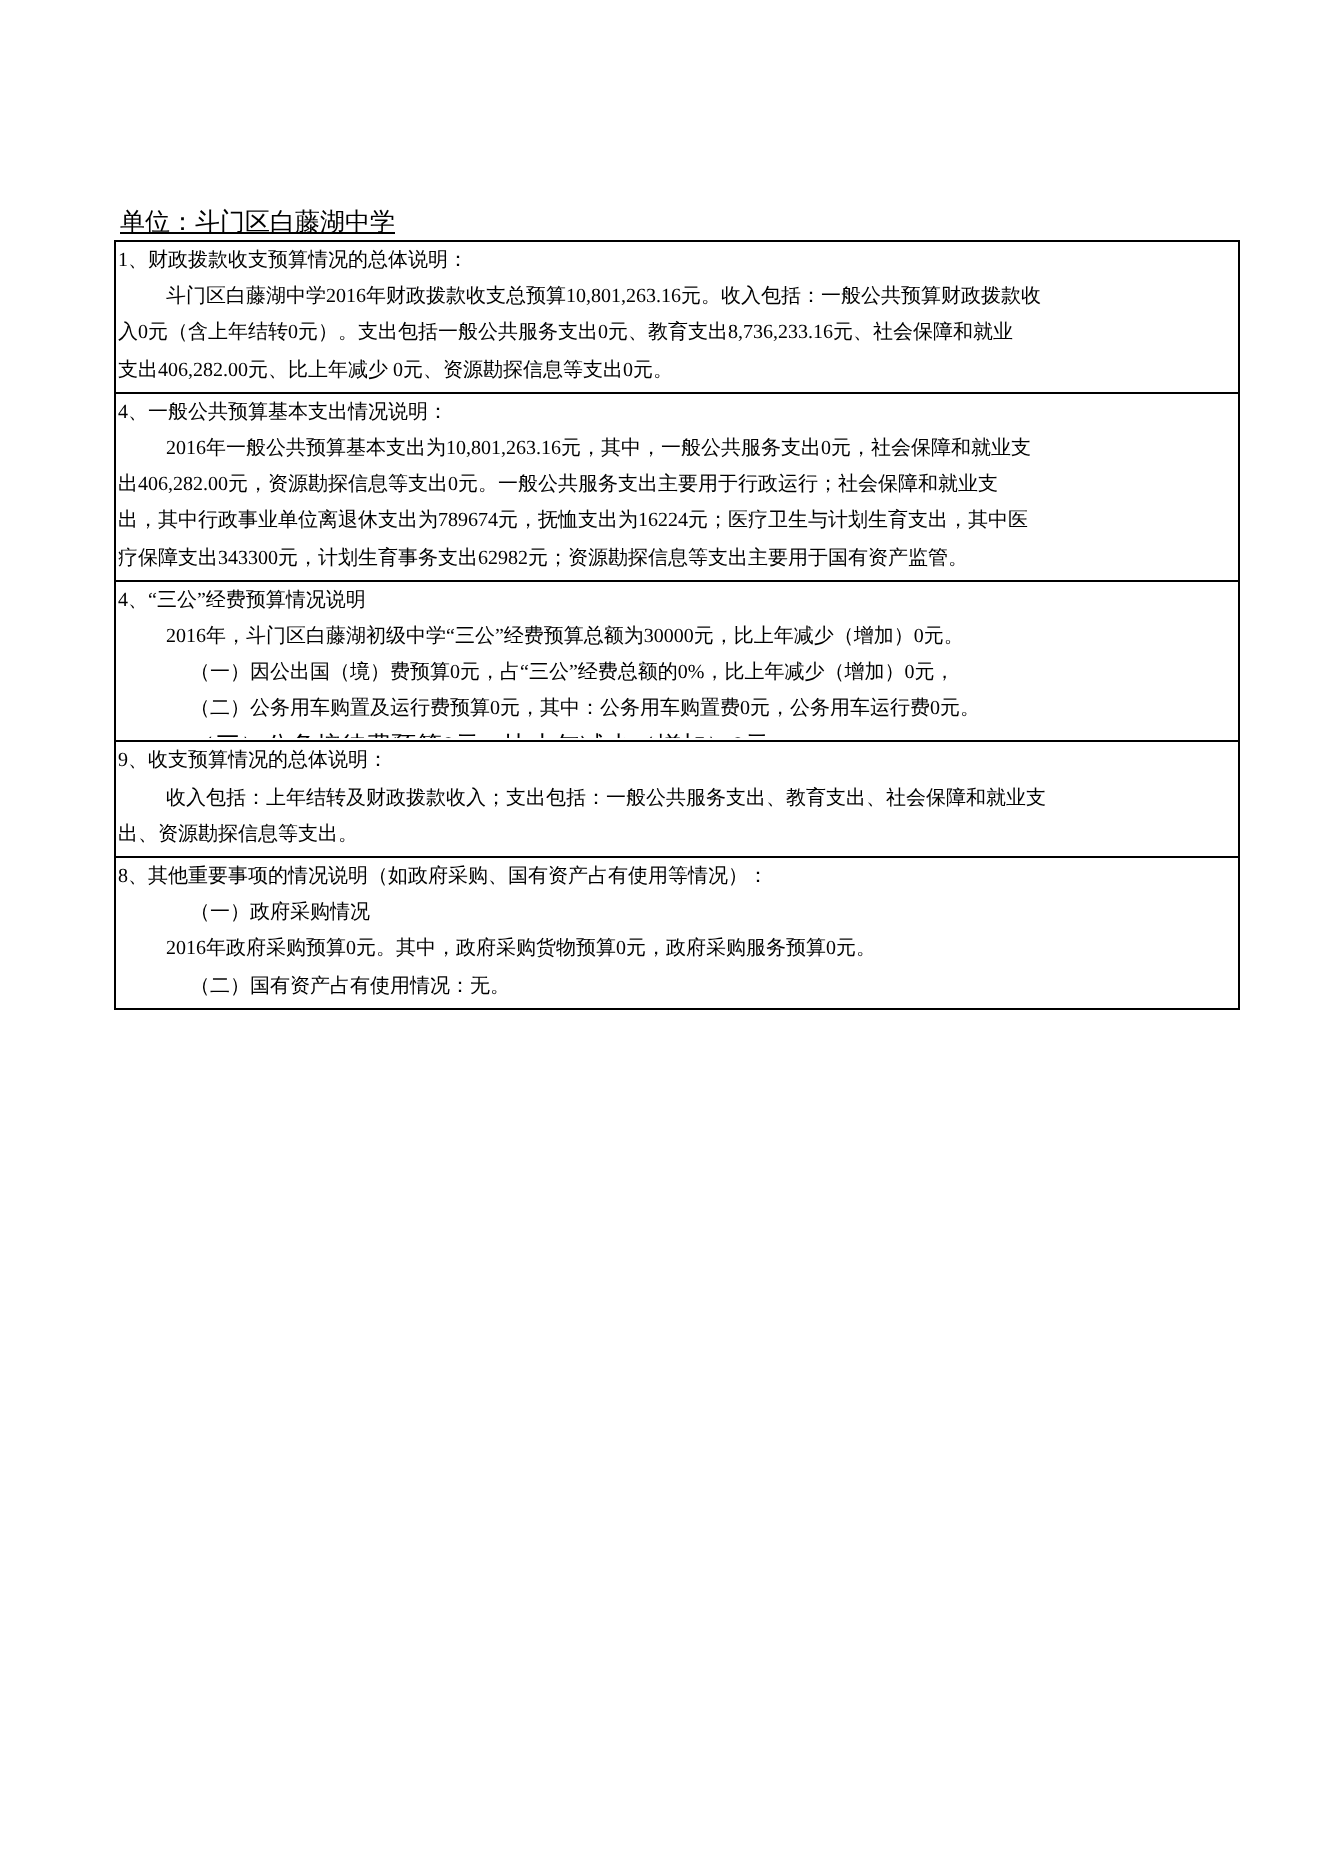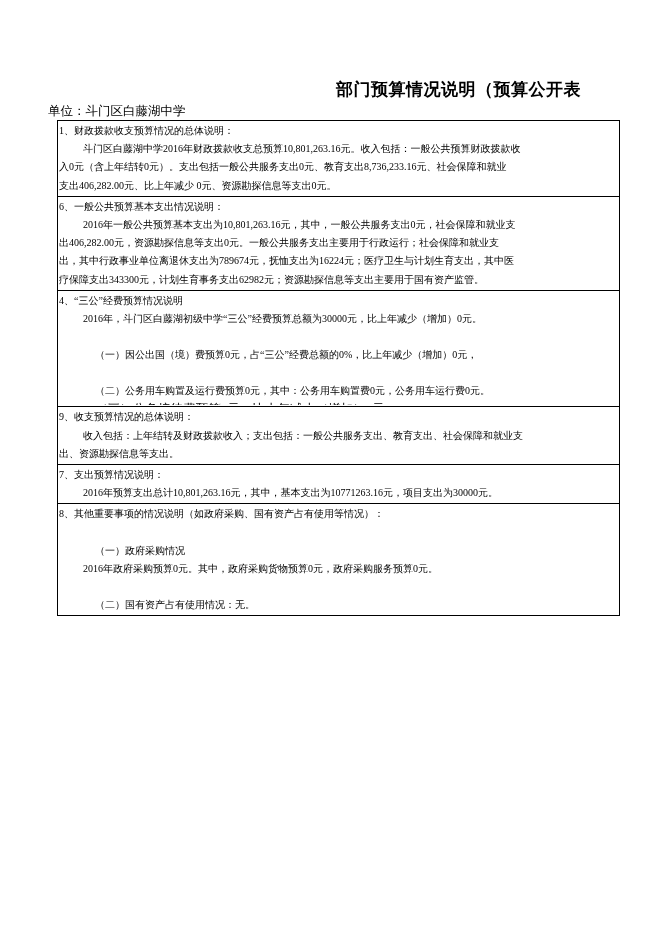--- a/index.html
+++ b/index.html
@@ -32,24 +32,25 @@
     font-weight: bold;
     font-size: 17px;
     line-height: 22px;
     letter-spacing: 0.5px;
   }
 
   
   .unit-line {
     position: absolute;
     top: 103px;
-    left: 48px;
+    left: 60px;
     white-space: nowrap;
     font-size: 12.5px;
     line-height: 17px;
+    text-decoration: underline;
   }
 
   
   .budget-table {
     position: absolute;
     top: 120px;
     left: 57px;
     width: 563px;
     border-collapse: collapse;
     table-layout: fixed;
@@ -65,57 +66,56 @@
     padding: 1px 0 1px 1px;
   }
   .line {
     white-space: nowrap;
     font-size: 10px;
     line-height: 18.2px;
     height: 18.2px;
     overflow: hidden;
   }
   .indent-1 { padding-left: 24px; }
-  .indent-2 { padding-left: 36px; margin-top: 18px; }
+  .indent-2 { padding-left: 36px; }
 
   
   .clipped-line {
     white-space: nowrap;
     font-size: 12.6px;
     line-height: 18.2px;
     height: 5px;
     overflow: hidden;
     padding-left: 36px;
   }
 </style>
 </head>
 <body>
 
 <div class="page">
 
-  <div class="doc-title">部门预算情况说明（预算公开表</div>
 
   <div class="unit-line">单位：斗门区白藤湖中学</div>
 
   <table class="budget-table">
     <tbody>
         <tr>
           <td>
             <div class="cell-inner">
               <div class="line">1、财政拨款收支预算情况的总体说明：</div>
               <div class="line indent-1">斗门区白藤湖中学2016年财政拨款收支总预算10,801,263.16元。收入包括：一般公共预算财政拨款收</div>
               <div class="line">入0元（含上年结转0元）。支出包括一般公共服务支出0元、教育支出8,736,233.16元、社会保障和就业</div>
               <div class="line">支出406,282.00元、比上年减少 0元、资源勘探信息等支出0元。</div>
             </div>
           </td>
         </tr>
         <tr>
           <td>
             <div class="cell-inner">
-              <div class="line">6、一般公共预算基本支出情况说明：</div>
+              <div class="line">4、一般公共预算基本支出情况说明：</div>
               <div class="line indent-1">2016年一般公共预算基本支出为10,801,263.16元，其中，一般公共服务支出0元，社会保障和就业支</div>
               <div class="line">出406,282.00元，资源勘探信息等支出0元。一般公共服务支出主要用于行政运行；社会保障和就业支</div>
               <div class="line">出，其中行政事业单位离退休支出为789674元，抚恤支出为16224元；医疗卫生与计划生育支出，其中医</div>
               <div class="line">疗保障支出343300元，计划生育事务支出62982元；资源勘探信息等支出主要用于国有资产监管。</div>
             </div>
           </td>
         </tr>
         <tr>
           <td>
             <div class="cell-inner">
@@ -132,28 +132,20 @@
             <div class="cell-inner">
               <div class="line">9、收支预算情况的总体说明：</div>
               <div class="line indent-1">收入包括：上年结转及财政拨款收入；支出包括：一般公共服务支出、教育支出、社会保障和就业支</div>
               <div class="line">出、资源勘探信息等支出。</div>
             </div>
           </td>
         </tr>
         <tr>
           <td>
             <div class="cell-inner">
-              <div class="line">7、支出预算情况说明：</div>
-              <div class="line indent-1">2016年预算支出总计10,801,263.16元，其中，基本支出为10771263.16元，项目支出为30000元。</div>
-            </div>
-          </td>
-        </tr>
-        <tr>
-          <td>
-            <div class="cell-inner">
               <div class="line">8、其他重要事项的情况说明（如政府采购、国有资产占有使用等情况）：</div>
               <div class="line indent-2">（一）政府采购情况</div>
               <div class="line indent-1">2016年政府采购预算0元。其中，政府采购货物预算0元，政府采购服务预算0元。</div>
               <div class="line indent-2">（二）国有资产占有使用情况：无。</div>
             </div>
           </td>
         </tr>
       </tbody>
   </table>
 

